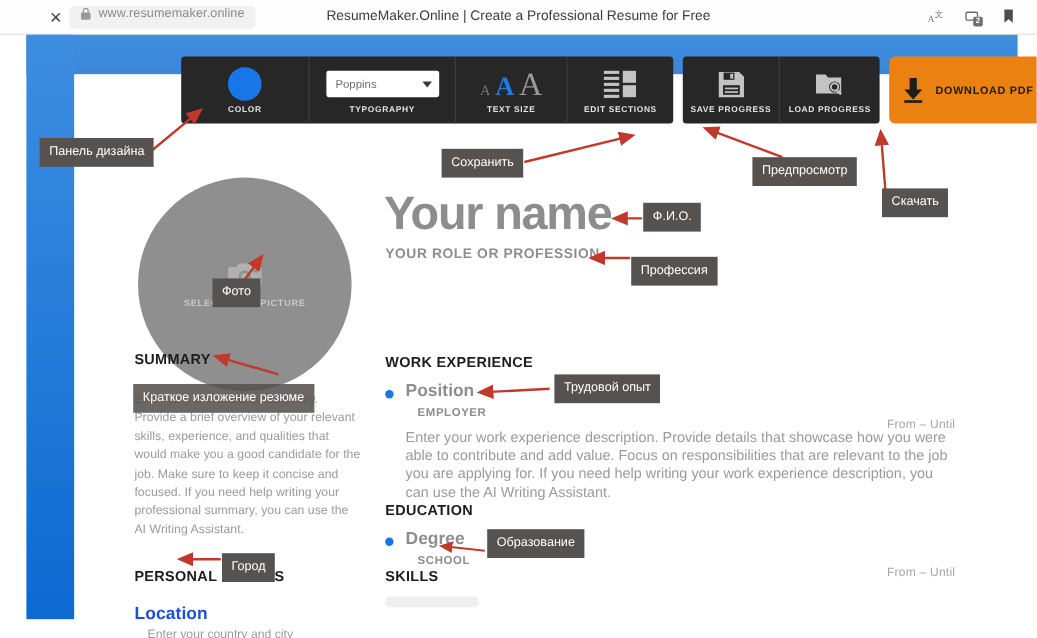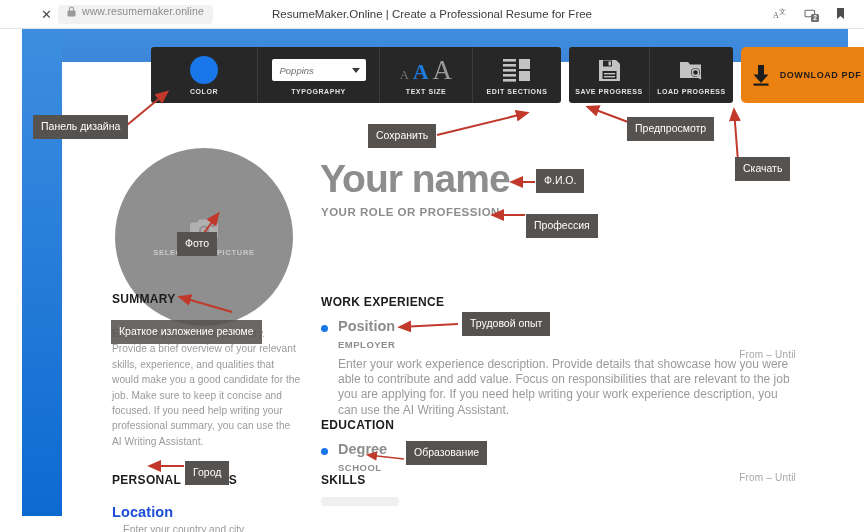--- a/index.html
+++ b/index.html
@@ -37,21 +37,21 @@
   .tb-ico{flex:1;display:flex;align-items:center;justify-content:center;}
   .tb-lbl{font-size:7px;font-weight:bold;color:#e2e2e2;letter-spacing:.55px;text-align:center;padding-bottom:3px;}
   .i-color{width:106px;}
   .i-typo{width:122px;}
   .i-size{width:93px;}
   .i-edit{width:89px;}
   .i-save{width:80px;}
   .i-load{width:84px;}
   .swatch{width:28px;height:28px;border-radius:50%;background:#1976e8;}
   .fontsel{width:94px;height:22px;background:#fff;border-radius:2px;display:flex;align-items:center;justify-content:space-between;padding:0 6px 0 8px;box-sizing:border-box;}
-  .fontsel span{font-size:9.5px;color:#6e6e6e;font-style:italic;}
+  .fontsel span{font-size:9.5px;color:#6e6e6e;}
   .caret{width:0;height:0;border-left:4px solid transparent;border-right:4px solid transparent;border-top:5px solid #3a3a3a;}
   .sizes{display:flex;align-items:baseline;gap:4px;}
   .sizes .a1{font-family:"Liberation Serif",serif;font-size:12px;color:#7b7b7b;}
   .sizes .a2{font-family:"Liberation Serif",serif;font-size:22px;color:#1f7ae0;font-weight:bold;}
   .sizes .a3{font-family:"Liberation Serif",serif;font-size:27px;color:#9a9a9a;}
   .dl-btn{margin-left:8px;width:130px;background:#eb8111;border-radius:5px;display:flex;align-items:center;justify-content:center;gap:9px;}
   .dl-lbl{font-size:9px;font-weight:bold;color:#1d1d1d;letter-spacing:.6px;}
 
   
   .avatar{position:absolute;left:115px;top:148px;width:178px;height:178px;border-radius:50%;background:#8f8f8f;display:flex;flex-direction:column;align-items:center;justify-content:center;}
@@ -66,21 +66,21 @@
   .sec-h{font-size:12px;font-weight:bold;color:#1c1c1c;letter-spacing:.3px;}
   .body-txt{font-size:10.2px;color:#9a9a9a;line-height:15.4px;letter-spacing:.05px;}
   .sum-txt{margin-top:20px;}
   .pd-h{margin-top:24px;}
   .loc{margin-top:17px;font-size:14.5px;font-weight:bold;color:#1d4ed8;letter-spacing:.1px;}
   .loc-sub{margin-top:4px;font-size:10.2px;color:#9a9a9a;margin-left:11px;}
 
   .entry{position:relative;margin-top:9px;}
   .bullet{position:absolute;left:0;top:7px;width:7px;height:7px;border-radius:50%;background:#1976e8;}
   .entry-title{margin-left:17px;font-size:14.5px;font-weight:bold;color:#8d8d8d;}
-  .entry-sub{margin-left:17px;margin-top:5px;font-size:9.5px;font-weight:bold;color:#8d8d8d;letter-spacing:.5px;}
+  .entry-sub{margin-left:27px;margin-top:5px;font-size:9.5px;font-weight:bold;color:#8d8d8d;letter-spacing:.5px;}
   .entry-date{position:absolute;right:0;font-size:10px;color:#a6a6a6;letter-spacing:.2px;}
   .entry-desc{margin-left:17px;margin-top:7px;font-size:12px;color:#9a9a9a;line-height:15.2px;}
   .sec-sp{}
   .skill-bar{margin-top:10px;width:78px;height:9px;border-radius:4px;background:#efefef;}
 
   
   .note{position:absolute;background:#565250;color:#ffffff;font-size:10.5px;line-height:13px;padding:5px 8px 6px;white-space:nowrap;box-sizing:border-box;}
   .note.tr{background:rgba(86,82,80,.88);}
   .arrow{position:absolute;pointer-events:none;}
 </style>
@@ -289,21 +289,21 @@
     <path d="M184,437 L150,437" stroke="#c0392b" stroke-width="2" fill="none" marker-end="url(#ah)"></path>
 
     <path d="M458,295 L400,298" stroke="#c0392b" stroke-width="2" fill="none" marker-end="url(#ah)"></path>
 
     <path d="M404,430 L368,426" stroke="#c0392b" stroke-width="1.6" fill="none" marker-end="url(#ah)"></path>
   </svg>
 
   <div class="note" style="left:33px;top:115px">Панель дизайна</div>
   <div class="note" style="left:177px;top:232px">Фото</div>
   <div class="note" style="left:368px;top:124px">Сохранить</div>
-  <div class="note" style="left:627px;top:117px">Предпросмотр</div>
+  <div class="note" style="left:627px;top:131px">Предпросмотр</div>
   <div class="note" style="left:735px;top:157px">Скачать</div>
   <div class="note" style="left:536px;top:169px">Ф.И.О.</div>
   <div class="note" style="left:526px;top:214px">Профессия</div>
   <div class="note tr" style="left:111px;top:320px">Краткое изложение резюме</div>
   <div class="note" style="left:185px;top:461px">Город</div>
   <div class="note" style="left:462px;top:312px">Трудовой опыт</div>
   <div class="note" style="left:406px;top:441px">Образование</div>
 
 </div>
 

